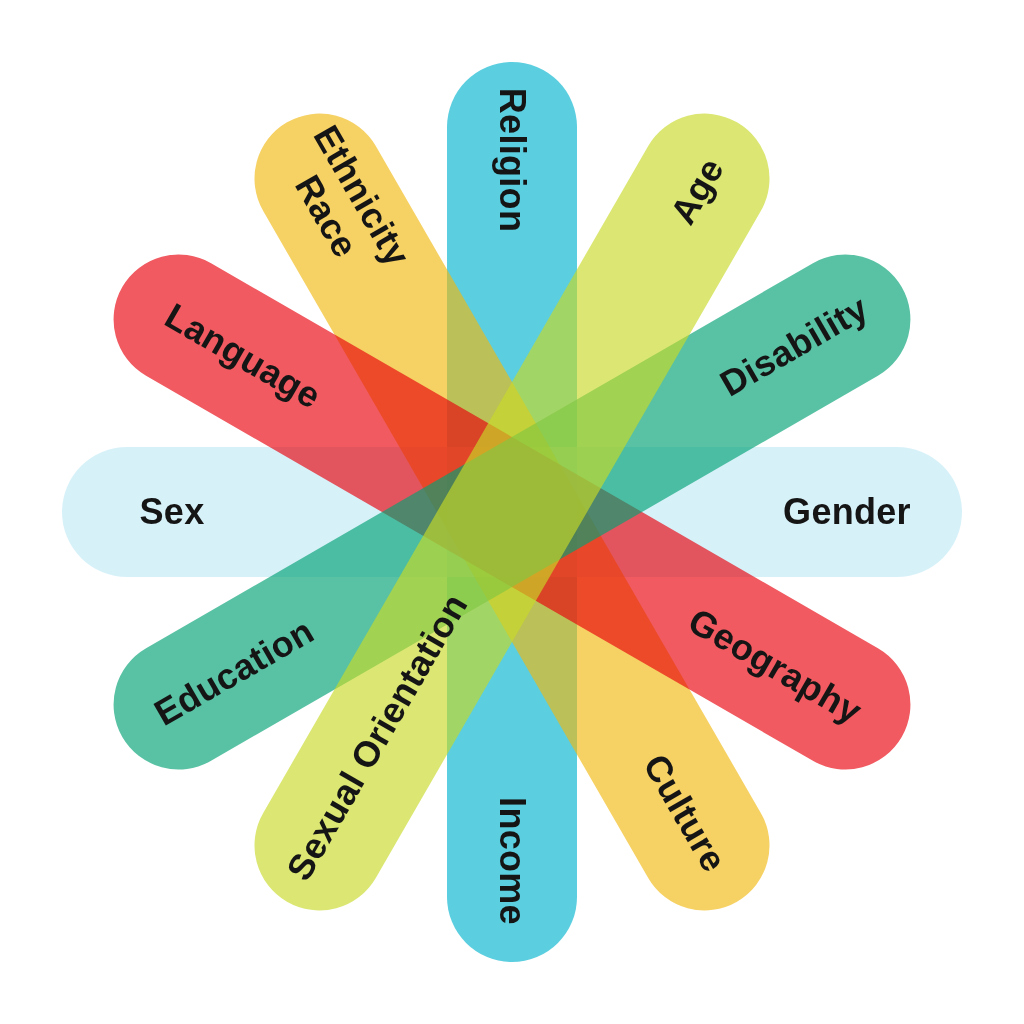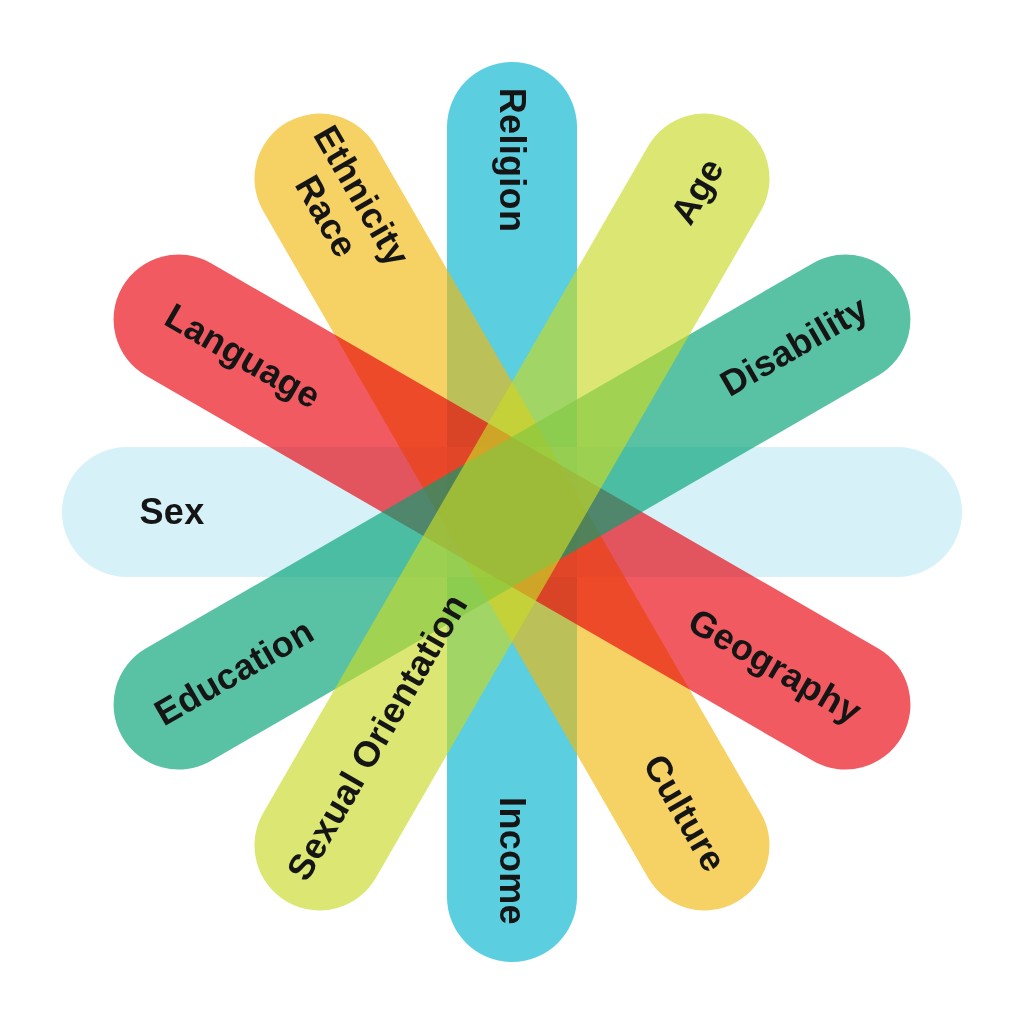--- a/index.html
+++ b/index.html
@@ -55,20 +55,21 @@
     <rect x="62" y="447" width="900" height="130" rx="65" ry="65" fill-opacity="0.65" transform="rotate(-30 512 512)" fill="#00A173"></rect>
     <rect x="62" y="447" width="900" height="130" rx="65" ry="65" fill-opacity="0.65" transform="rotate(-60 512 512)" fill="#C8DA26"></rect>
   </svg>
 
   <div class="bar-label rot90" style="left:512px; top:160px;">Religion</div>
 
   <div class="bar-label rot90" style="left:512px; top:861px;">Income</div>
 
   <div class="bar-label rot0" style="left:172px; top:512px;">Sex</div>
 
+  <div class="bar-label rot0" style="left:847px; top:512px;">Gender</div>
 
   <div class="bar-label rot30" style="left:243px; top:356px;">Language</div>
 
   <div class="bar-label rot30" style="left:775px; top:666px;">Geography</div>
 
   <div class="bar-label rot60" style="left:344px; top:206px;">Ethnicity
 Race</div>
 
   <div class="bar-label rot60" style="left:685px; top:813px;">Culture</div>
 

